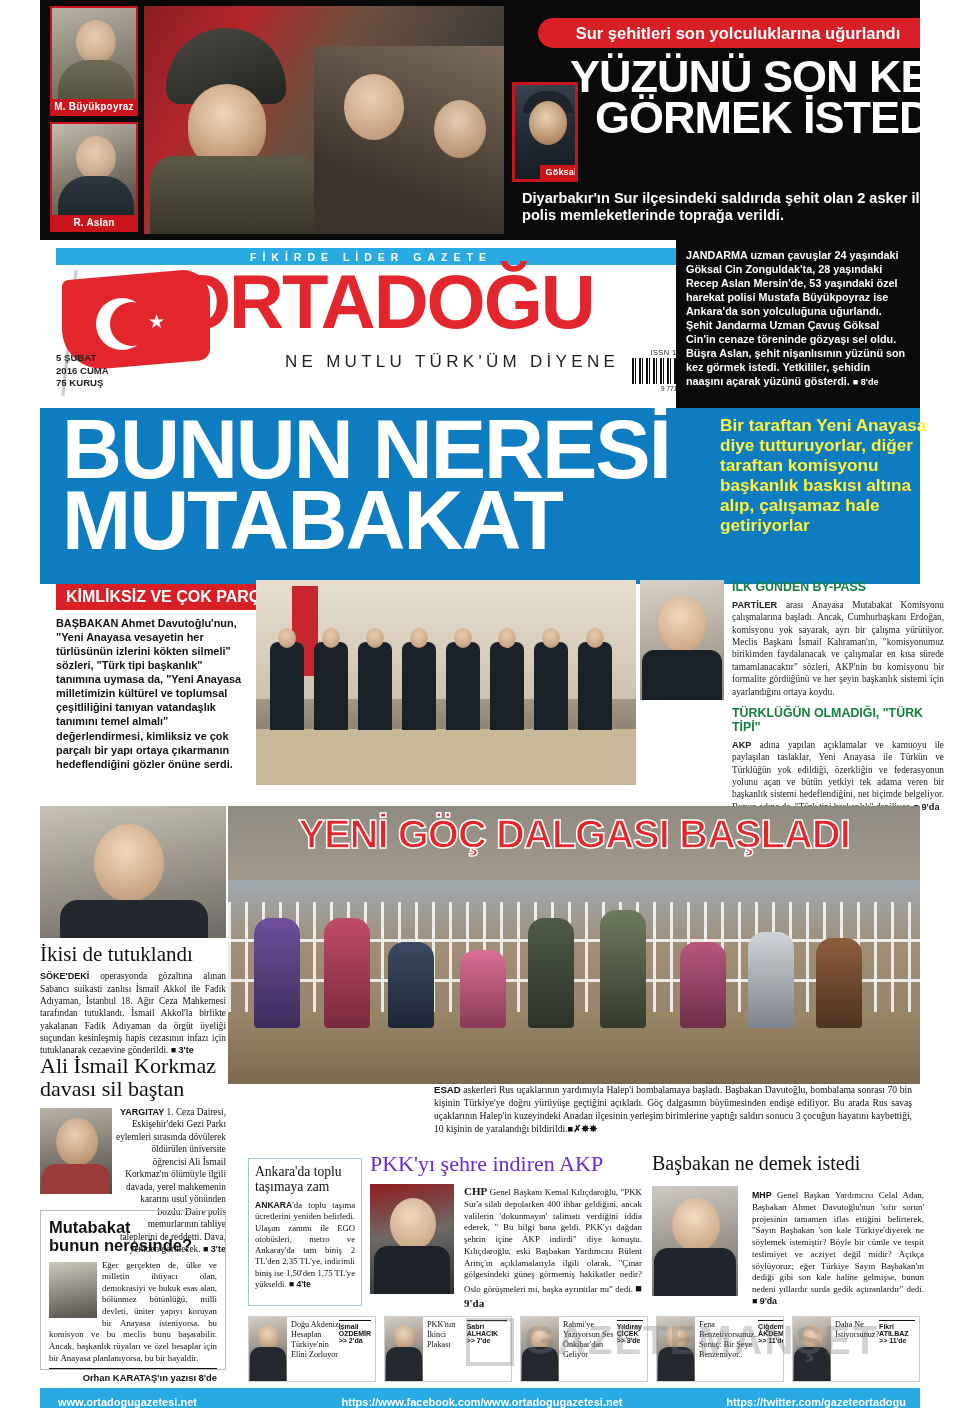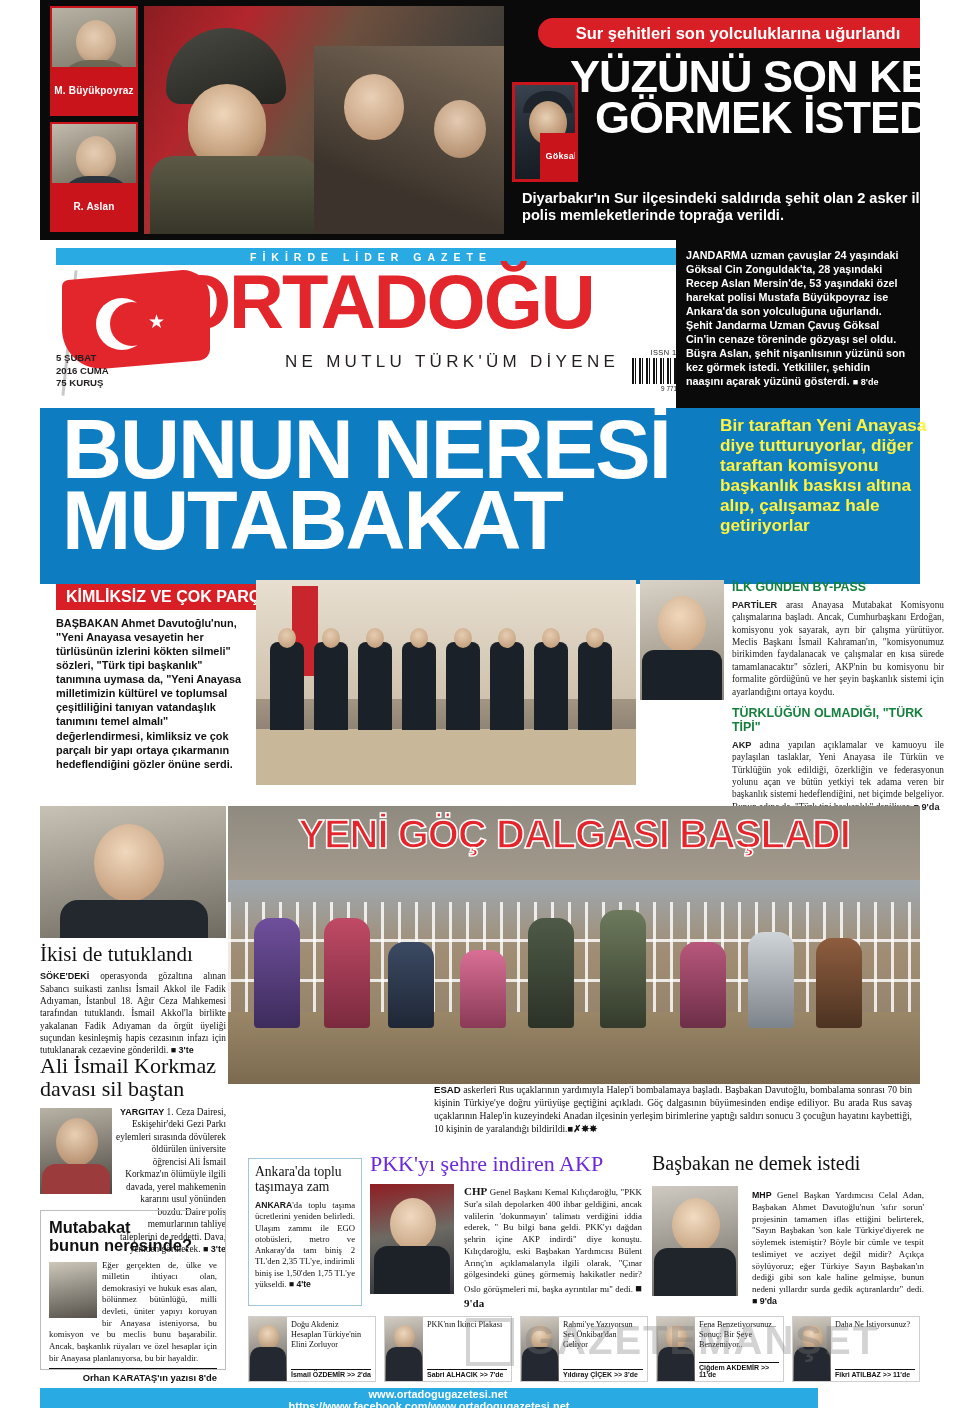--- a/index.html
+++ b/index.html
@@ -11,21 +11,21 @@
   .portraits{position:absolute;left:10px;top:6px;width:88px;height:228px;}
   .portrait{position:relative;width:88px;height:110px;border:2px solid #c9141b;box-sizing:border-box;overflow:hidden;margin-bottom:6px;
             background:linear-gradient(165deg,#b7b2a4 0%,#8e8879 45%,#5d574a 100%);}
   .portrait.p2{background:linear-gradient(160deg,#c3bcae 0%,#7e7768 50%,#3f3c36 100%);}
   .portrait .face{position:absolute;left:24px;top:12px;width:40px;height:44px;border-radius:50%;
             background:radial-gradient(circle at 45% 38%,#e5cdb4 0%,#cdae90 55%,#9c7e62 100%);}
   .portrait .body{position:absolute;left:6px;top:52px;width:76px;height:58px;border-radius:30px 30px 0 0;
             background:linear-gradient(180deg,#6e6a56 0%,#4b4839 100%);}
   .portrait.p2 .body{background:linear-gradient(180deg,#2e3640 0%,#1a1f26 100%);}
   .pcap{position:absolute;left:0;bottom:0;width:100%;background:#c9141b;color:#fff;font-weight:bold;font-size:10px;
-        text-align:center;padding:18px 0;letter-spacing:.2px;}
+        text-align:center;padding:2px 0;letter-spacing:.2px;}
 
   .mainphoto{position:absolute;left:104px;top:6px;width:360px;height:228px;overflow:hidden;
         background:linear-gradient(120deg,#8b1d22 0%,#b2262c 22%,#6d4f3e 45%,#47413a 70%,#2a2724 100%);}
   .mainphoto .helmet{position:absolute;left:22px;top:22px;width:120px;height:76px;border-radius:60px 60px 14px 14px;
         background:linear-gradient(160deg,#4a4a44,#23231f);}
   .mainphoto .face2{position:absolute;left:44px;top:78px;width:78px;height:86px;border-radius:40px;
         background:radial-gradient(circle at 45% 35%,#efd6bb,#c49f7c 60%,#8d6a4c);}
   .mainphoto .torso{position:absolute;left:6px;top:150px;width:170px;height:84px;border-radius:24px 24px 0 0;
         background:linear-gradient(180deg,#5c5a46,#343326);}
   .mainphoto .crowd{position:absolute;right:0;top:40px;width:190px;height:194px;
@@ -179,31 +179,31 @@
         font-size:8.9px;line-height:1.32;text-align:justify;color:#111;}
   .b3 p b{font-family:"Liberation Sans",sans-serif;font-size:8.8px;}
 
   
   .teasers{position:absolute;left:248px;top:1316px;width:672px;height:66px;display:flex;gap:8px;}
   .teaser{flex:1;border:1.2px solid #cfcfcf;box-sizing:border-box;display:flex;overflow:hidden;background:#fff;}
   .teaser .tph{width:38px;height:100%;flex:0 0 38px;background:linear-gradient(170deg,#d2ccc2,#5f5a53);position:relative;}
   .teaser .tph .f{position:absolute;left:9px;top:8px;width:21px;height:24px;border-radius:50%;
         background:radial-gradient(circle at 45% 35%,#eed7bd,#ab8763);}
   .teaser .tph .s{position:absolute;left:1px;top:30px;width:36px;height:36px;background:#242931;border-radius:10px 10px 0 0;}
-  .teaser .tbody{flex:1;padding:3px 4px;display:flex;flex-direction:column;justify-content:space-between;}
+  .teaser .tbody{flex:1;padding:3px 4px;display:flex;justify-content:space-between;}
   .teaser .ttl{font-family:"Liberation Serif",serif;font-size:8.2px;line-height:1.22;color:#111;}
   .teaser .tby{border-top:1px solid #111;font-size:7px;font-weight:bold;color:#111;padding-top:1.5px;}
 
   .watermark{position:absolute;left:430px;top:1318px;width:480px;height:64px;color:rgba(120,120,120,.33);
         font-weight:bold;font-size:40px;letter-spacing:2px;pointer-events:none;display:flex;align-items:flex-start;padding-left:36px;}
   .wmbox{width:40px;height:40px;border:4px solid rgba(120,120,120,.33);margin-right:10px;}
 
   
-  .footer{position:absolute;left:40px;top:1388px;width:778px;height:20px;background:#29aae2;color:#fff;
-        display:flex;align-items:center;font-size:11px;font-weight:bold;flex-direction:column;}
+  .footer{position:absolute;left:40px;top:1388px;width:880px;height:20px;background:#29aae2;color:#fff;
+        display:flex;align-items:flex-end;font-size:11px;font-weight:bold;}
   .footer span{flex:1;text-align:center;}
   .footer span:first-child{text-align:left;padding-left:18px;}
   .footer span:last-child{text-align:right;padding-right:14px;}
 </style>
 </head>
 <body>
 
 <div class="page">
 
   <div class="topbanner">

